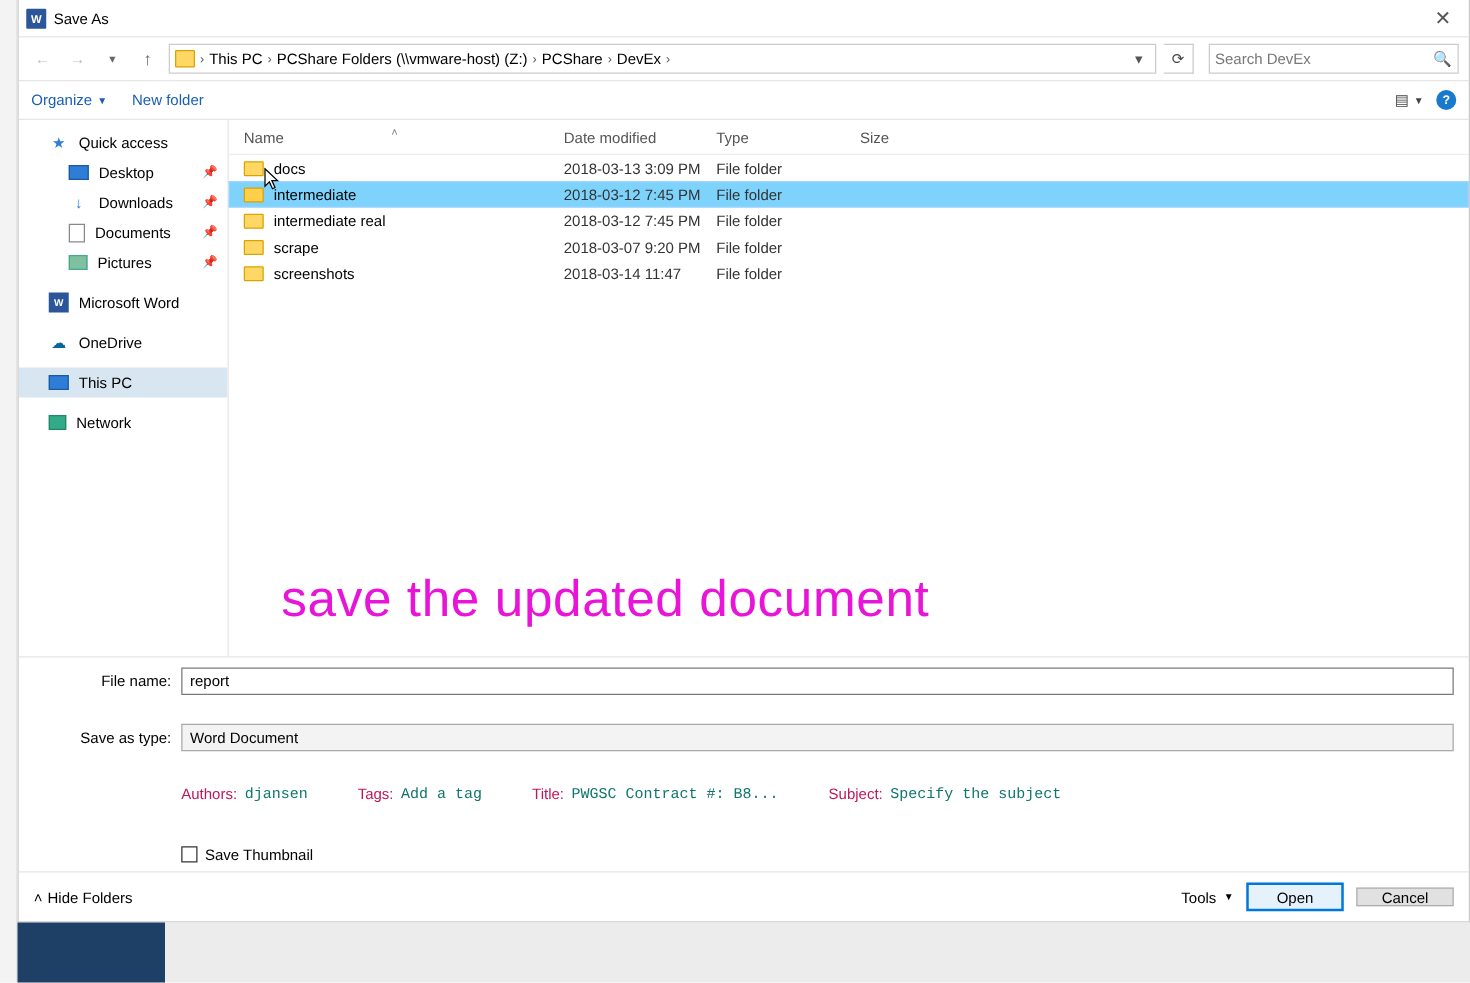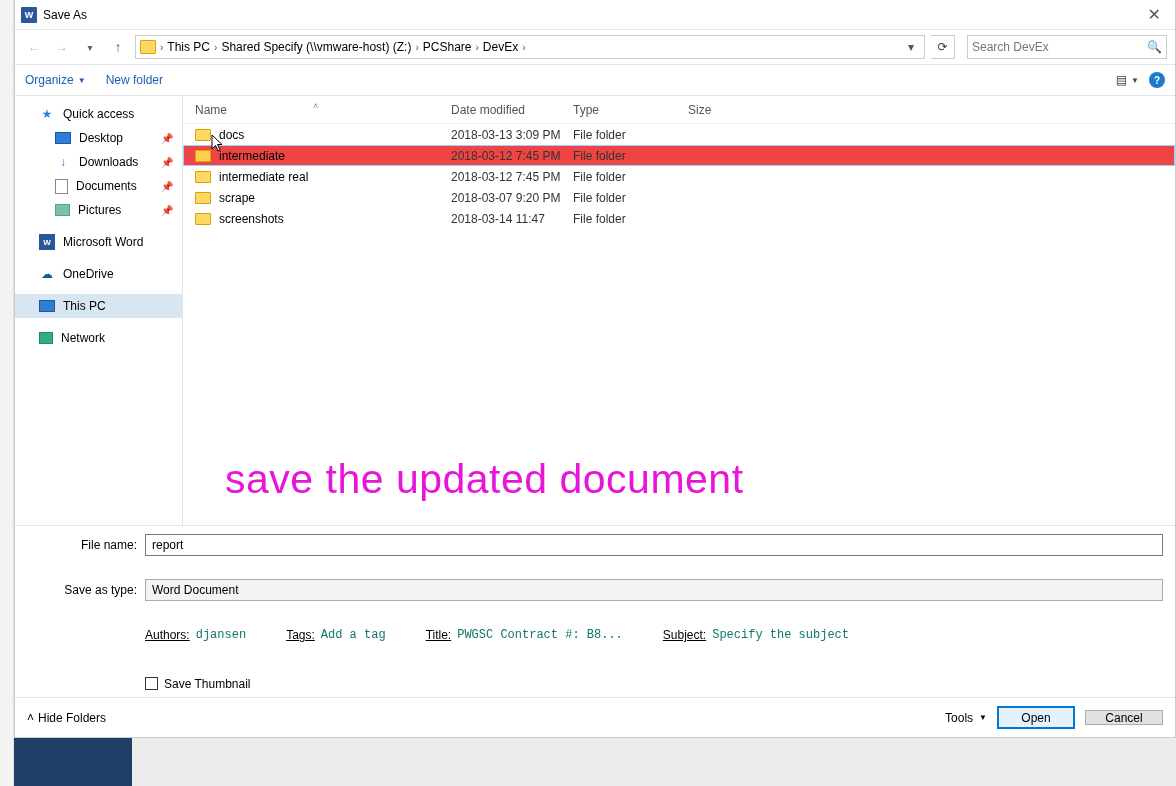--- a/index.html
+++ b/index.html
@@ -54,37 +54,37 @@
   .filepane { flex:1; display:flex; flex-direction:column; position:relative;}
   .cols { height:28px; display:flex; align-items:center; border-bottom:1px solid #eee; color:#555; padding-left:12px;}
   .col { padding-right:10px;}
   .col.name { width:256px; position:relative;}
   .col.name .sort { position:absolute; left:118px; top:-2px; font-size:9px; color:#888;}
   .col.date { width:122px;}
   .col.type { width:115px;}
   .col.size { width:80px;}
   .rows { position:relative;}
   .row { height:21px; display:flex; align-items:center; padding-left:12px;}
-  .row.sel { background:#ef4444; outline:1px solid #99d1ff; outline-offset:-1px;}
+  .row.sel { background:#7dd3fc; outline:1px solid #99d1ff; outline-offset:-1px;}
   .row .folder-ic { width:16px; height:12px; background:#ffd765; border:1px solid #d9a300; border-radius:1px; margin-right:8px;}
   .row.sel .folder-ic { background:#ffcf4b;}
   .row .name { width:232px; white-space:nowrap; overflow:hidden; text-overflow:ellipsis;}
   .row .date { width:122px; color:#333;}
   .row .type { width:115px; color:#333;}
   .cursor { position:absolute; pointer-events:none;}
   .bigtext { position:absolute; color:#e815d9; font-size:41px; font-family: Arial, sans-serif; letter-spacing:0.5px;}
   
   .form { border-top:1px solid #e5e5e5; padding:8px 12px 6px 12px; display:flex; flex-direction:column; gap:23px;}
   .form-row { display:flex; align-items:center;}
   .form-row .lbl { width:118px; text-align:right; padding-right:8px; color:#000;}
   .form-row input.txt { flex:1; height:22px; border:1px solid #7a7a7a; padding:0 6px; font-size:12px;}
   .form-row .combo { flex:1; height:22px; border:1px solid #aaa; background:#f3f3f3; display:flex; align-items:center; padding:0 6px;}
   .meta { display:flex; gap:40px; padding:4px 0 0 118px; flex-wrap:wrap;}
   .meta .pair { display:flex; gap:6px; align-items:center;}
-  .meta .k { color:#000000;text-decoration:underline;}
+  .meta .k { color:#be185d;}
   .meta .v { color:#0f766e;font-family:Liberation Mono, monospace;}
   .thumbline { display:flex; align-items:flex-start; gap:6px; padding-left:118px; margin-top:12px;}
   .thumbline .cb { width:13px; height:13px; border:1px solid #333; display:inline-block;}
   
   .footer { display:flex; align-items:center; padding:8px 12px; gap:10px; border-top:1px solid #e5e5e5;}
   .footer .hide { display:flex; align-items:center; gap:4px;}
   .footer .spacer { flex:1;}
   .tools { display:flex; align-items:center; gap:6px;}
   .btn { width:78px; height:15px; border:1px solid #adadad; background:#e1e1e1; display:inline-flex; align-items:center; justify-content:center;}
   .btn.primary { border:2px solid #0078d7; background:#e5f1fb; width:78px; height:23px;}
@@ -115,21 +115,21 @@
     <div class="addrbox">
       <span class="folder-chip"></span>
       <span class="crumb">
           <span class="chev">›</span>
         </span>
       <span class="crumb">
           <span>This PC</span>
           <span class="chev">›</span>
         </span>
       <span class="crumb">
-          <span>Shared Specify (\\vmware-host) (Z:)</span>
+          <span>PCShare Folders (\\vmware-host) (Z:)</span>
           <span class="chev">›</span>
         </span>
       <span class="crumb">
           <span>PCShare</span>
           <span class="chev">›</span>
         </span>
       <span class="crumb">
           <span>DevEx</span>
           <span class="chev">›</span>
         </span>

